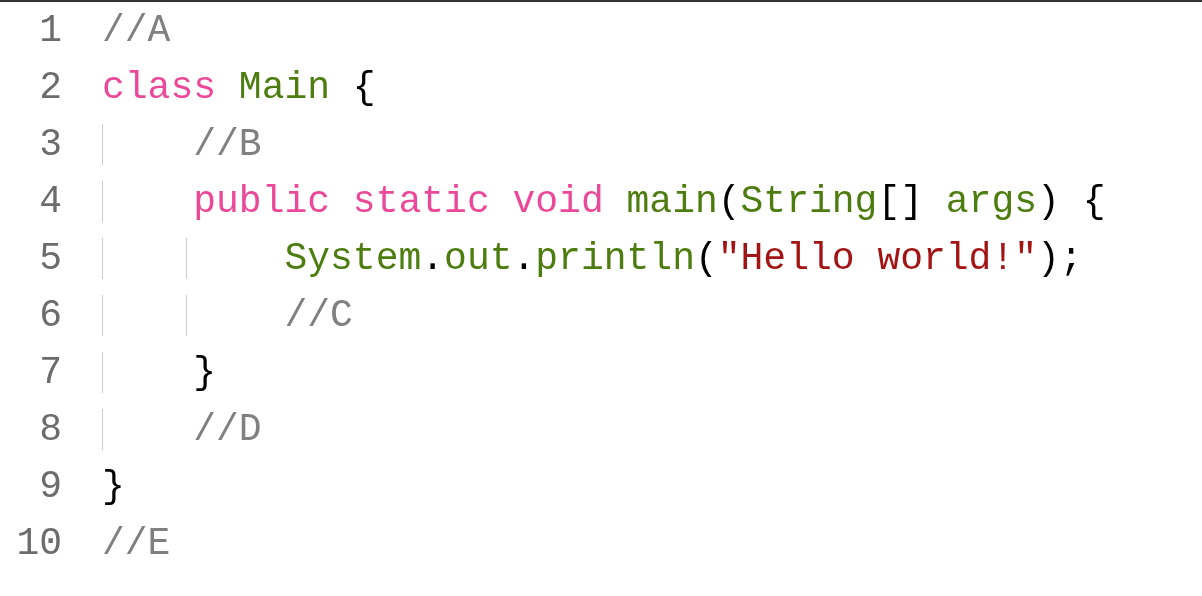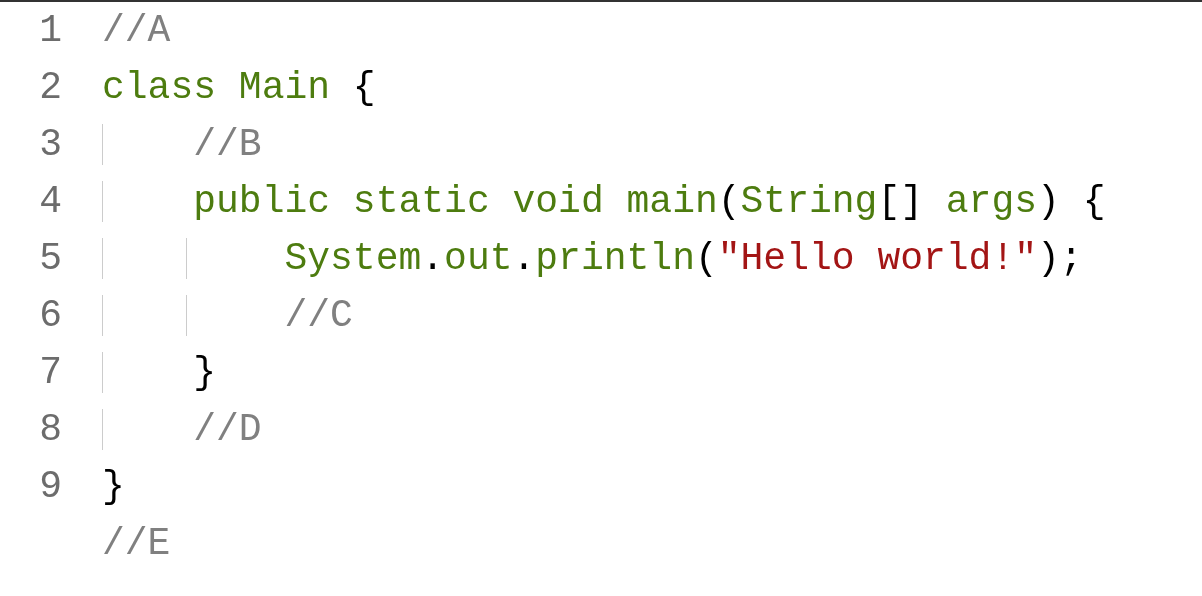--- a/index.html
+++ b/index.html
@@ -42,39 +42,40 @@
       position: relative;
     }
     .indent-guide {
       position: absolute;
       width: 1px;
       background: #cccccc;
       top: 8px;
       bottom: 8px;
     }
     .tok-comment { color: #808080; }
-    .tok-keyword { color: #4d7c0f; }
+    .tok-keyword { color: #ec4899; }
     .tok-plain { color: #4d7c0f; }
     .tok-string { color: #a31515; }
     .tok-punct { color: #000000; }
   </style>
 </head>
 <body>
 
 <div class="editor">
   <div class="gutter" id="gutter">
       <div class="gutter-line">1</div>
       <div class="gutter-line">2</div>
       <div class="gutter-line">3</div>
       <div class="gutter-line">4</div>
       <div class="gutter-line">5</div>
       <div class="gutter-line">6</div>
       <div class="gutter-line">7</div>
       <div class="gutter-line">8</div>
       <div class="gutter-line">9</div>
+      <div class="gutter-line">10</div>
     </div>
   <div class="code" id="code">
       <div class="code-line"><span></span><span class="tok-comment">//A</span></div>
       <div class="code-line"><span></span><span class="tok-keyword">class</span><span class="tok-plain"> </span><span class="tok-plain">Main</span><span class="tok-punct"> {</span></div>
       <div class="code-line"><div class="indent-guide" style="left: 0px;"></div><span>    </span><span class="tok-comment">//B</span></div>
       <div class="code-line"><div class="indent-guide" style="left: 0px;"></div><span>    </span><span class="tok-keyword">public</span><span class="tok-plain"> </span><span class="tok-keyword">static</span><span class="tok-plain"> </span><span class="tok-keyword">void</span><span class="tok-plain"> </span><span class="tok-plain">main</span><span class="tok-punct">(</span><span class="tok-plain">String</span><span class="tok-punct">[] </span><span class="tok-plain">args</span><span class="tok-punct">) {</span></div>
       <div class="code-line"><div class="indent-guide" style="left: 0px;"></div><div class="indent-guide" style="left: 83.6px;"></div><span>        </span><span class="tok-plain">System</span><span class="tok-punct">.</span><span class="tok-plain">out</span><span class="tok-punct">.</span><span class="tok-plain">println</span><span class="tok-punct">(</span><span class="tok-string">"Hello world!"</span><span class="tok-punct">);</span></div>
       <div class="code-line"><div class="indent-guide" style="left: 0px;"></div><div class="indent-guide" style="left: 83.6px;"></div><span>        </span><span class="tok-comment">//C</span></div>
       <div class="code-line"><div class="indent-guide" style="left: 0px;"></div><span>    </span><span class="tok-punct">}</span></div>
       <div class="code-line"><div class="indent-guide" style="left: 0px;"></div><span>    </span><span class="tok-comment">//D</span></div>

